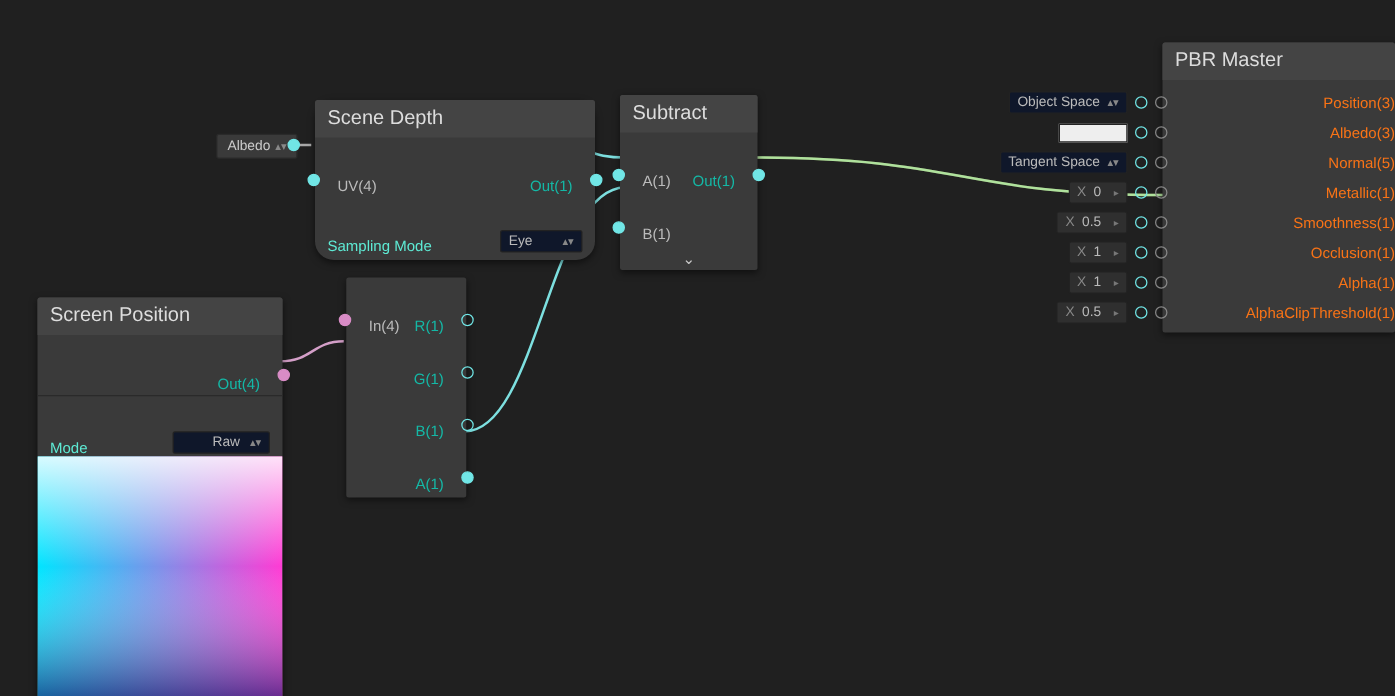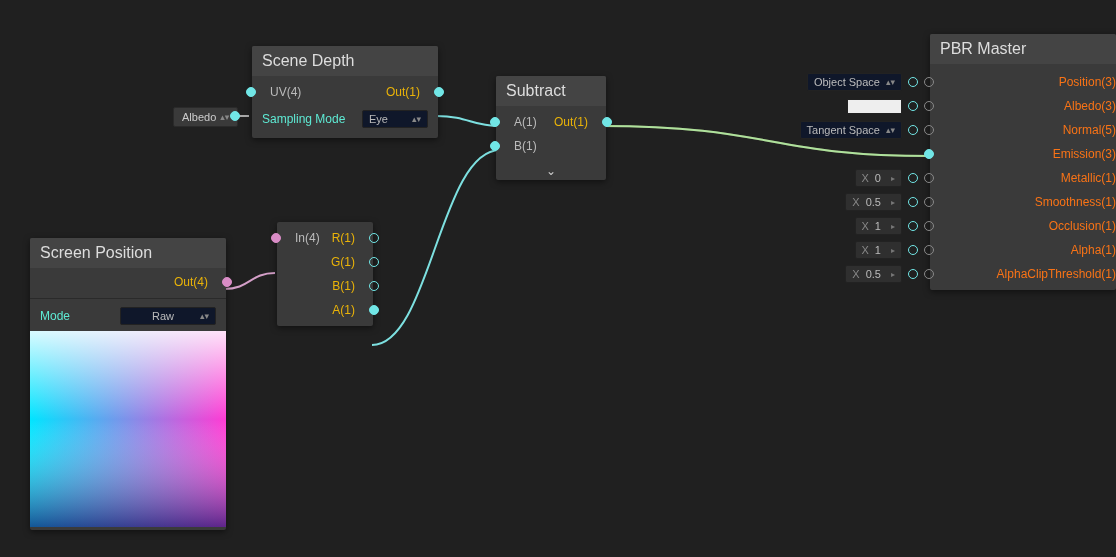--- a/index.html
+++ b/index.html
@@ -2,24 +2,24 @@
 <html><head>
 <meta charset="utf-8">
 <style>
   * { box-sizing: border-box; margin: 0; padding: 0; }
   html, body { width: 1116px; height: 557px; background: #202020; color: #c0c0c0; font-family: "Segoe UI", Arial, sans-serif; font-size: 12px; overflow: hidden; position: relative; }
   svg.wires { position: absolute; inset: 0; width: 1116px; height: 557px; pointer-events: none; }
 
   .node { position: absolute; background: #3a3a3a; border-radius: 2px; box-shadow: 0 2px 6px rgba(0,0,0,0.5); }
   .node-header { background: #444; padding: 6px 10px; font-size: 16px; color: #ddd; border-top-left-radius: 2px; border-top-right-radius: 2px; }
   .node-body { padding: 4px 0; }
-  .row { display: flex; align-items: center; height: 24px; position: relative; }
+  .row { display: flex; align-items: flex-end; height: 24px; position: relative; margin-top: 18px; }
   .row .pad { flex: 1; }
   .label-in { padding-left: 18px; color: #bbb; }
-  .label-out { padding-right: 18px; color: #eab308; text-align: right; }
+  .label-out { padding-right: 18px; color: #14b8a6; text-align: right; }
   .dropdown { background: #0f172a; border: 1px solid #222; color: #bbb; font-size: 11px; padding: 2px 6px; margin: 2px 10px; display: flex; align-items: center; justify-content: space-between; border-radius: 2px; }
   .dropdown .arrows { font-size: 9px; color: #888; }
   .field-label { padding: 0 10px; color: #5eead4; }
 
   .port { position: absolute; width: 10px; height: 10px; border-radius: 50%; border: 1.5px solid #71e6e6; background: transparent; top: 50%; transform: translateY(-50%); }
   .port.filled { background: #71e6e6; }
   .port.in { left: -6px; }
   .port.out { right: -6px; }
   .port.grey { border-color: #888; }
   .port.pink { border-color: #d98cc6; }
@@ -62,21 +62,21 @@
 
   <path d="M 372 345 C 430 345, 440 150, 500 150" stroke="#7de0e0" stroke-width="2" fill="none"></path>
 </svg>
 
 <div class="pill" style="left:173px; top:107px;">
   <span>Albedo</span>
   <span class="arrows">▴▾</span>
 </div>
 <div class="ext-port filled" style="left:230px; top:111px;"></div>
 
-<div class="node" style="left:252px; top:46px; width:186px;">
+<div class="node" style="left:252px; top:80px; width:224px;border-radius:15px;">
   <div class="node-header">Scene Depth</div>
   <div class="node-body">
     <div class="row">
       <span class="port in filled"></span>
       <span class="label-in">UV(4)</span>
       <span class="pad"></span>
       <span class="label-out">Out(1)</span>
       <span class="port out filled"></span>
     </div>
     <div class="row" style="height:30px;">
@@ -140,21 +140,21 @@
   <div class="node-body" style="padding:0;">
     <div class="row" style="height:28px;">
       <span class="pad"></span>
       <span class="label-out">Out(4)</span>
       <span class="port out pink filled"></span>
     </div>
     <div class="hr"></div>
     <div class="row" style="height:30px;">
       <span class="field-label">Mode</span>
       <span class="pad"></span>
-      <div class="dropdown" style="width:96px; margin-left:0;padding-left:31px;">
+      <div class="dropdown" style="width:78px; margin-left:0;padding-left:31px;">
         <span>Raw</span>
         <span class="arrows">▴▾</span>
       </div>
     </div>
     <svg class="preview" viewBox="0 0 100 100" preserveAspectRatio="none">
       <defs>
         <linearGradient id="gx" x1="0" y1="0" x2="1" y2="0">
           <stop offset="0%" stop-color="#00e5ff"></stop>
           <stop offset="100%" stop-color="#ff3bd4"></stop>
         </linearGradient>
@@ -203,25 +203,20 @@
           <span>Tangent Space</span>
           <span class="arrows" style="margin-left:6px;">▴▾</span>
         </div>
         <span class="ext-port" style="position:static; display:inline-block;"></span>
       </div>
       <span class="port in grey"></span>
       <span class="pbr-label">Normal(5)</span>
       <span class="pad"></span>
     </div>
 
-    <div class="pbr-row">
-      <span class="port in filled"></span>
-      <span class="pbr-label">Emission(3)</span>
-      <span class="pad"></span>
-    </div>
 
     <div class="pbr-row">
       <div class="pbr-input-side">
         <div class="val-box">
           <span class="x">X</span>
           <span>0</span>
           <span class="car">▸</span>
         </div>
         <span class="ext-port" style="position:static; display:inline-block;"></span>
       </div>

